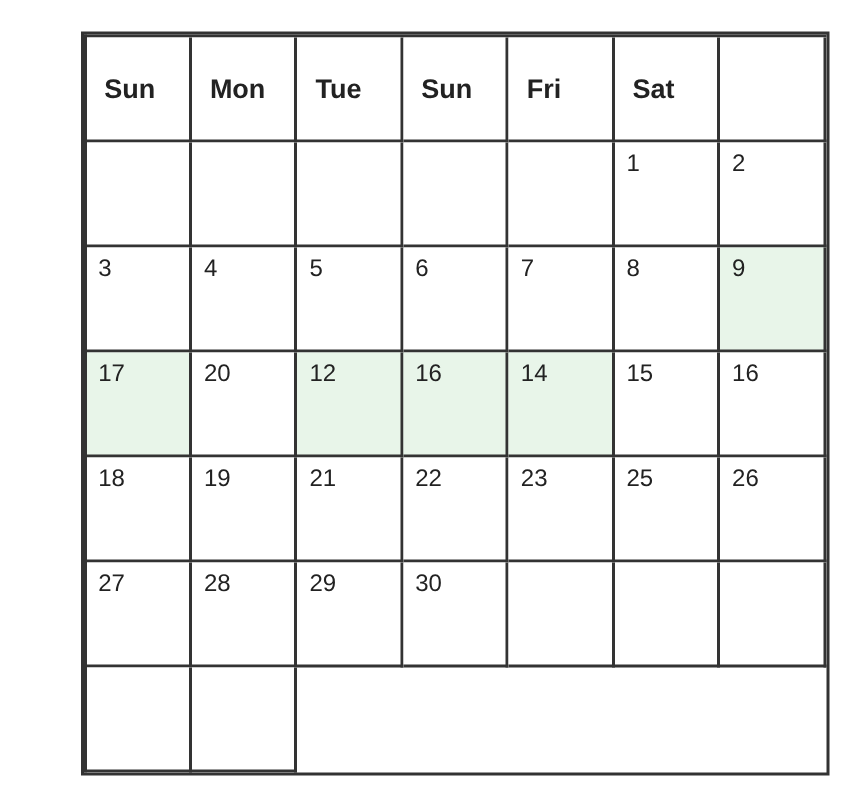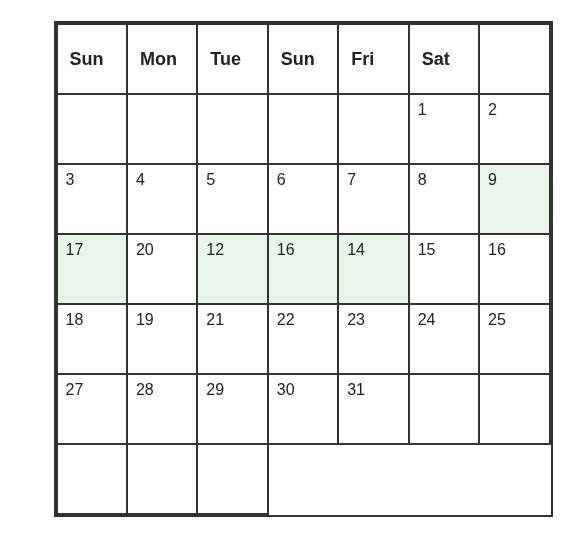--- a/index.html
+++ b/index.html
@@ -105,26 +105,25 @@
       <div class="cell highlighted"><span class="day-num">12</span></div>
       <div class="cell highlighted"><span class="day-num">16</span></div>
       <div class="cell highlighted"><span class="day-num">14</span></div>
       <div class="cell"><span class="day-num">15</span></div>
       <div class="cell"><span class="day-num">16</span></div>
       <div class="cell"><span class="day-num">18</span></div>
       <div class="cell"><span class="day-num">19</span></div>
       <div class="cell"><span class="day-num">21</span></div>
       <div class="cell"><span class="day-num">22</span></div>
       <div class="cell"><span class="day-num">23</span></div>
-      <div class="cell"><span class="day-num">24</span></div>
       <div class="cell"><span class="day-num">25</span></div>
+      <div class="cell"><span class="day-num">26</span></div>
       <div class="cell"><span class="day-num">27</span></div>
       <div class="cell"><span class="day-num">28</span></div>
       <div class="cell"><span class="day-num">29</span></div>
       <div class="cell"><span class="day-num">30</span></div>
-      <div class="cell"><span class="day-num">31</span></div>
       <div class="cell"></div>
       <div class="cell"></div>
       <div class="cell"></div>
       <div class="cell"></div>
       <div class="cell"></div>
     </div>
 </div>
 
 </body></html>

